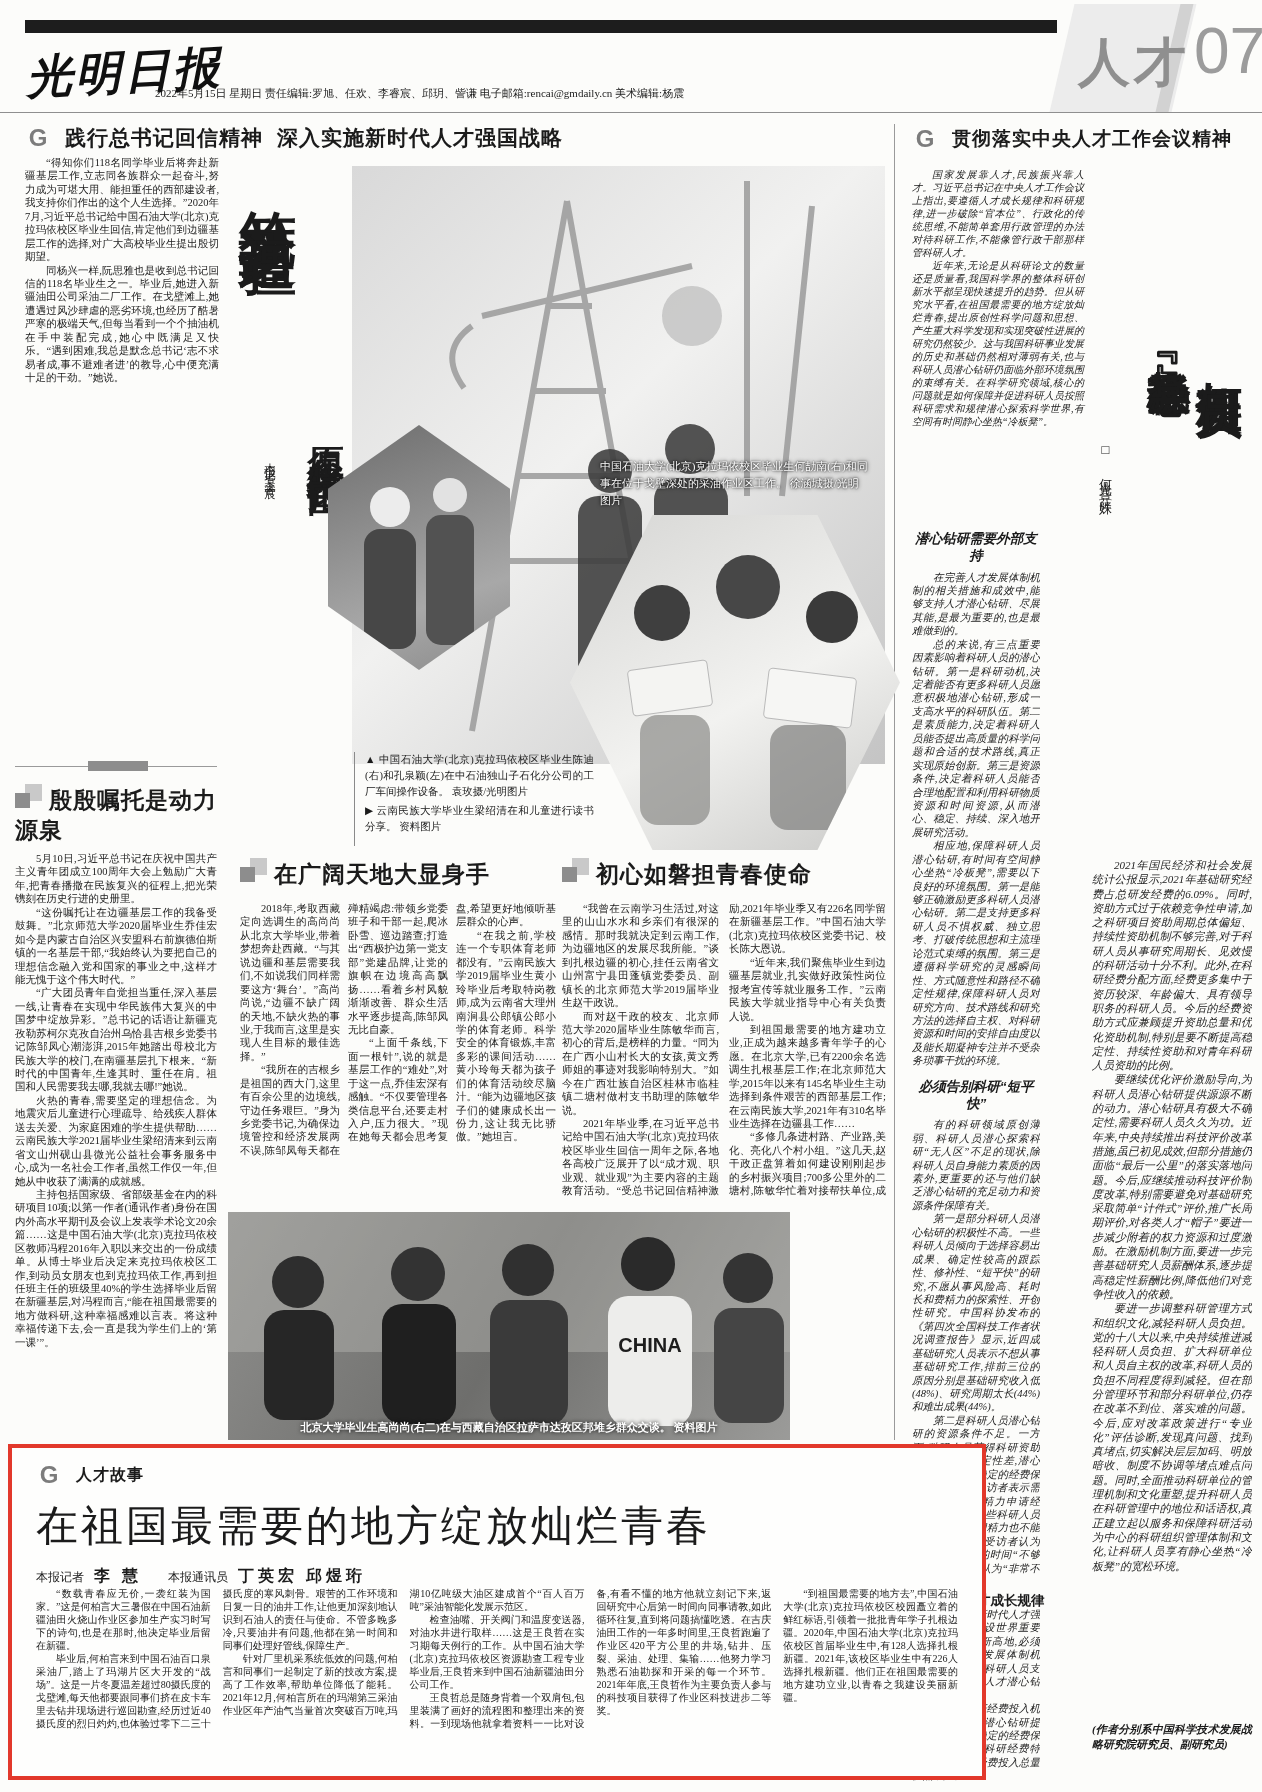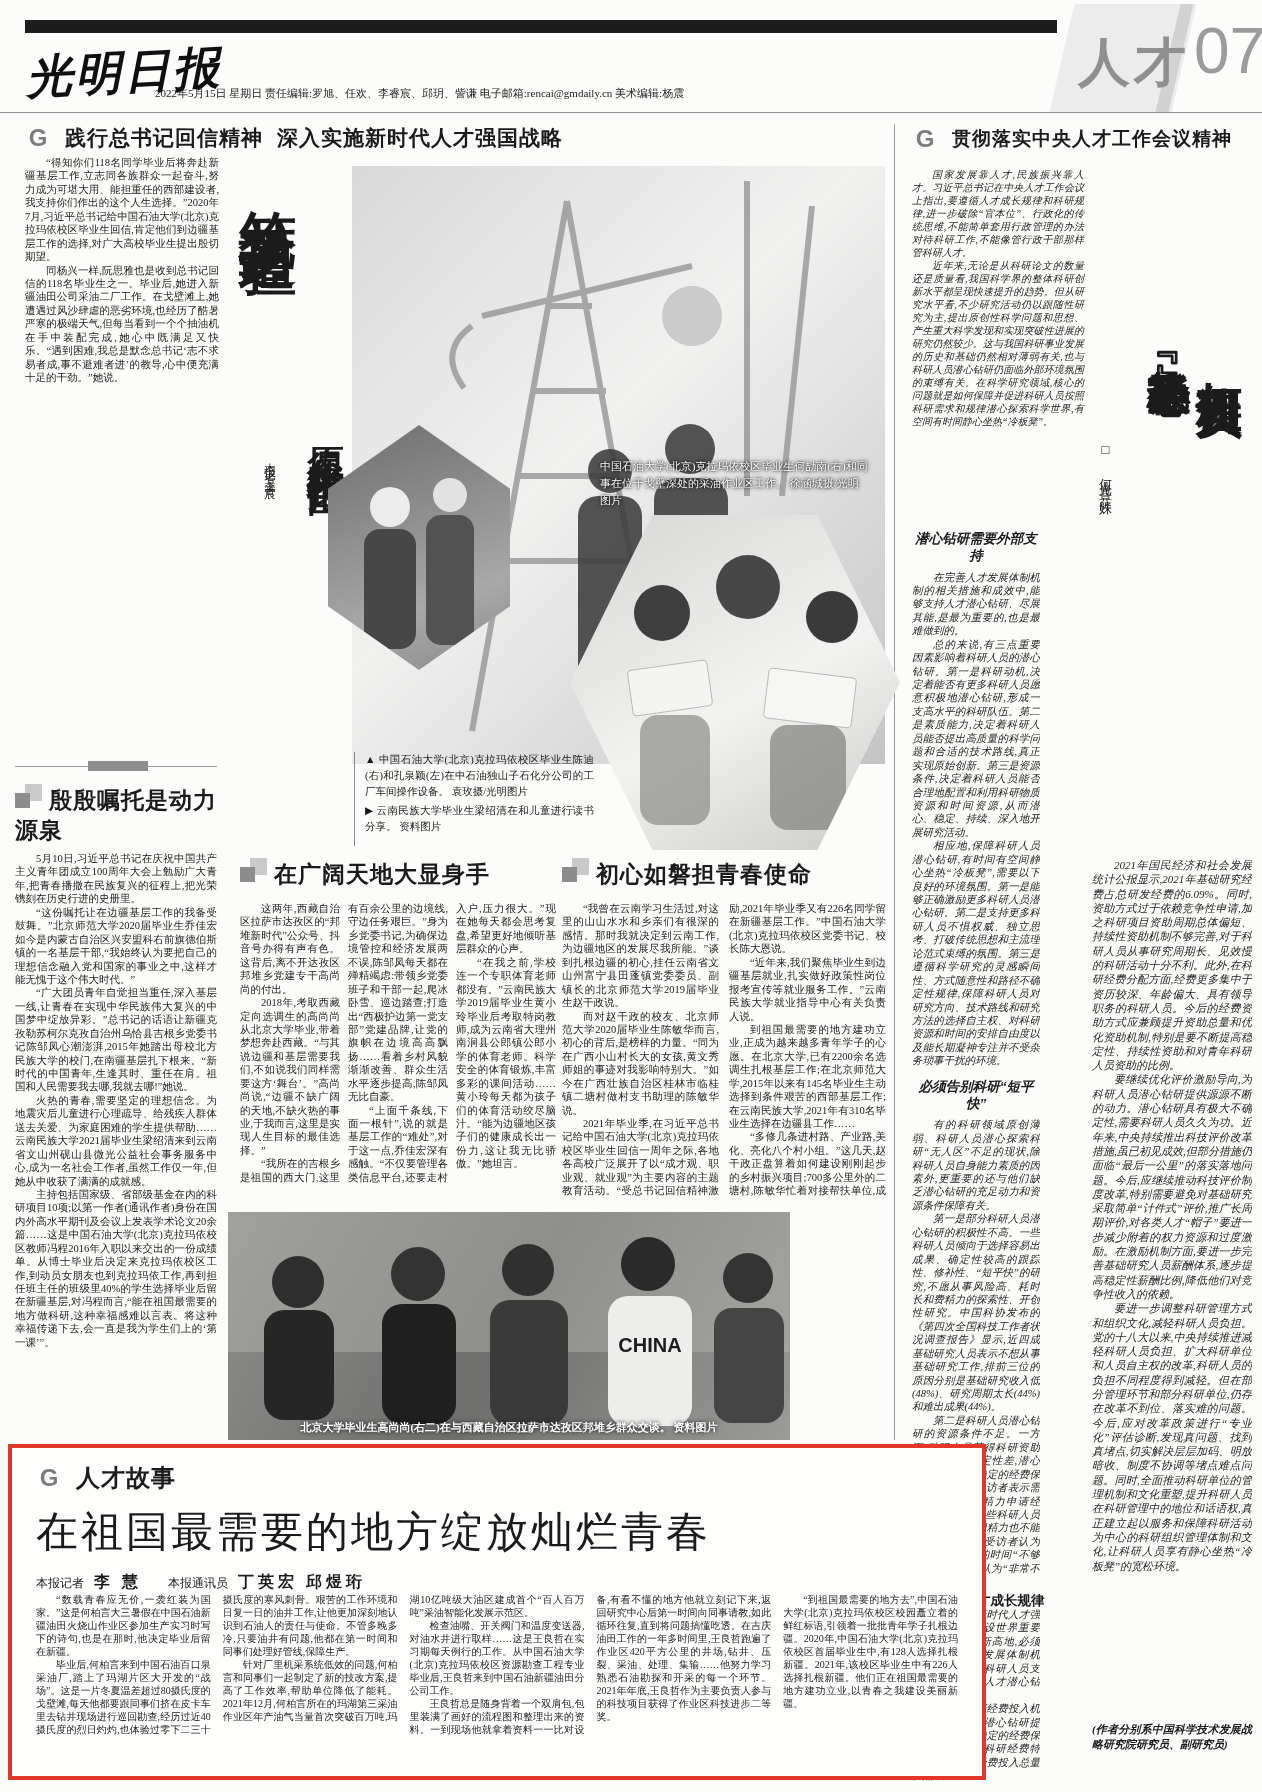--- a/index.html
+++ b/index.html
@@ -181,21 +181,20 @@
     <p class="bp">“这份嘱托让在边疆基层工作的我备受鼓舞。”北京师范大学2020届毕业生乔佳宏如今是内蒙古自治区兴安盟科右前旗德伯斯镇的一名基层干部,“我始终认为要把自己的理想信念融入党和国家的事业之中,这样才能无愧于这个伟大时代。”</p>
     <p class="bp">“广大团员青年自觉担当重任,深入基层一线,让青春在实现中华民族伟大复兴的中国梦中绽放异彩。”总书记的话语让新疆克孜勒苏柯尔克孜自治州乌恰县吉根乡党委书记陈邹凤心潮澎湃,2015年她踏出母校北方民族大学的校门,在南疆基层扎下根来。“新时代的中国青年,生逢其时、重任在肩。祖国和人民需要我去哪,我就去哪!”她说。</p>
     <p class="bp">火热的青春,需要坚定的理想信念。为地震灾后儿童进行心理疏导、给残疾人群体送去关爱、为家庭困难的学生提供帮助……云南民族大学2021届毕业生梁绍清来到云南省文山州砚山县微光公益社会事务服务中心,成为一名社会工作者,虽然工作仅一年,但她从中收获了满满的成就感。</p>
     <p class="bp">主持包括国家级、省部级基金在内的科研项目10项;以第一作者(通讯作者)身份在国内外高水平期刊及会议上发表学术论文20余篇……这是中国石油大学(北京)克拉玛依校区教师冯程2016年入职以来交出的一份成绩单。从博士毕业后决定来克拉玛依校区工作,到动员女朋友也到克拉玛依工作,再到担任班主任的班级里40%的学生选择毕业后留在新疆基层,对冯程而言,“能在祖国最需要的地方做科研,这种幸福感难以言表。将这种幸福传递下去,会一直是我为学生们上的‘第一课’”。</p>
   </div>
 
   <div class="abs" id="sec2-head">
     <span class="deco"><i class="d1"></i><i class="d2"></i></span><span class="shead">在广阔天地大显身手</span>
   </div>
   <div class="abs body-txt" id="sec2-body">
-    <p class="bp">这两年,西藏自治区拉萨市达孜区的“邦堆新时代”公众号、抖音号办得有声有色。这背后,离不开达孜区邦堆乡党建专干高尚尚的付出。</p>
     <p class="bp">2018年,考取西藏定向选调生的高尚尚从北京大学毕业,带着梦想奔赴西藏。“与其说边疆和基层需要我们,不如说我们同样需要这方‘舞台’。”高尚尚说,“边疆不缺广阔的天地,不缺火热的事业,于我而言,这里是实现人生目标的最佳选择。”</p>
     <p class="bp">“我所在的吉根乡是祖国的西大门,这里有百余公里的边境线,守边任务艰巨。”身为乡党委书记,为确保边境管控和经济发展两不误,陈邹凤每天都在殚精竭虑:带领乡党委班子和干部一起,爬冰卧雪、巡边踏查;打造出“西极护边第一党支部”党建品牌,让党的旗帜在边境高高飘扬……看着乡村风貌渐渐改善、群众生活水平逐步提高,陈邹凤无比自豪。</p>
     <p class="bp">“上面千条线,下面一根针”,说的就是基层工作的“难处”,对于这一点,乔佳宏深有感触。“不仅要管理各类信息平台,还要走村入户,压力很大。”现在她每天都会思考复盘,希望更好地倾听基层群众的心声。</p>
     <p class="bp">“在我之前,学校连一个专职体育老师都没有。”云南民族大学2019届毕业生黄小玲毕业后考取特岗教师,成为云南省大理州南涧县公郎镇公郎小学的体育老师。科学安全的体育锻炼,丰富多彩的课间活动……黄小玲每天都为孩子们的体育活动绞尽脑汁。“能为边疆地区孩子们的健康成长出一份力,这让我无比骄傲。”她坦言。</p>
   </div>
 
   <div class="abs" id="sec3-head">
     <span class="deco"><i class="d1"></i><i class="d2"></i></span><span class="shead">初心如磐担青春使命</span>
   </div>
   <div class="abs body-txt" id="sec3-body">
@@ -227,21 +226,21 @@
 
   <div class="abs" id="vdivider"></div>
 
   <div class="abs kicker" id="op-kicker">
     <span class="gicon">G</span>
     <b>贯彻落实中央人才工作会议精神</b>
   </div>
 
   <div class="abs kai" id="op-intro">
     <p class="bp">国家发展靠人才,民族振兴靠人才。习近平总书记在中央人才工作会议上指出,要遵循人才成长规律和科研规律,进一步破除“官本位”、行政化的传统思维,不能简单套用行政管理的办法对待科研工作,不能像管行政干部那样管科研人才。</p>
-    <p class="bp">近年来,无论是从科研论文的数量还是质量看,我国科学界的整体科研创新水平都呈现快速提升的趋势。但从研究水平看,不少研究活动仍以跟随性研究为主,提出原创性科学问题和思想、产生重大科学发现和实现突破性进展的研究仍然较少。这与我国科研事业发展的历史和基础仍然相对薄弱有关,也与科研人员潜心钻研仍面临外部环境氛围的束缚有关。在科学研究领域,核心的问题就是如何保障并促进科研人员按照科研需求和规律潜心探索科学世界,有空间有时间静心坐热“冷板凳”。</p>
+    <p class="bp">近年来,无论是从科研论文的数量还是质量看,我国科学界的整体科研创新水平都呈现快速提升的趋势。但从研究水平看,在祖国最需要的地方绽放灿烂青春,提出原创性科学问题和思想、产生重大科学发现和实现突破性进展的研究仍然较少。这与我国科研事业发展的历史和基础仍然相对薄弱有关,也与科研人员潜心钻研仍面临外部环境氛围的束缚有关。在科学研究领域,核心的问题就是如何保障并促进科研人员按照科研需求和规律潜心探索科学世界,有空间有时间静心坐热“冷板凳”。</p>
   </div>
 
   <div class="abs" id="op-title-block">
     <div class="v" id="op-title-right">如何让科研人员</div>
     <div class="v" id="op-title-left">静心坐热『冷板凳』</div>
     <div class="v" id="op-author">□ 何光喜 薛姝</div>
   </div>
 
   <div class="abs body-txt kai" id="op-colA">
     <h4 class="subhead">潜心钻研需要外部支持</h4>
@@ -263,21 +262,21 @@
   <div class="abs kai" id="op-colB" style="overflow:hidden">
     <p class="bp">2021年国民经济和社会发展统计公报显示,2021年基础研究经费占总研发经费的6.09%。同时,资助方式过于依赖竞争性申请,加之科研项目资助周期总体偏短、持续性资助机制不够完善,对于科研人员从事研究周期长、见效慢的科研活动十分不利。此外,在科研经费分配方面,经费更多集中于资历较深、年龄偏大、具有领导职务的科研人员。今后的经费资助方式应兼顾提升资助总量和优化资助机制,特别是要不断提高稳定性、持续性资助和对青年科研人员资助的比例。</p>
     <p class="bp">要继续优化评价激励导向,为科研人员潜心钻研提供源源不断的动力。潜心钻研具有极大不确定性,需要科研人员久久为功。近年来,中央持续推出科技评价改革措施,虽已初见成效,但部分措施仍面临“最后一公里”的落实落地问题。今后,应继续推动科技评价制度改革,特别需要避免对基础研究采取简单“计件式”评价,推广长周期评价,对各类人才“帽子”要进一步减少附着的权力资源和过度激励。在激励机制方面,要进一步完善基础研究人员薪酬体系,逐步提高稳定性薪酬比例,降低他们对竞争性收入的依赖。</p>
     <p class="bp">要进一步调整科研管理方式和组织文化,减轻科研人员负担。党的十八大以来,中央持续推进减轻科研人员负担、扩大科研单位和人员自主权的改革,科研人员的负担不同程度得到减轻。但在部分管理环节和部分科研单位,仍存在改革不到位、落实难的问题。今后,应对改革政策进行“专业化”评估诊断,发现真问题、找到真堵点,切实解决层层加码、明放暗收、制度不协调等堵点难点问题。同时,全面推动科研单位的管理机制和文化重塑,提升科研人员在科研管理中的地位和话语权,真正建立起以服务和保障科研活动为中心的科研组织管理体制和文化,让科研人员享有静心坐热“冷板凳”的宽松环境。</p>
   </div>
   <div class="abs kai" id="op-closing">(作者分别系中国科学技术发展战略研究院研究员、副研究员)</div>
 
   <div class="abs" id="storybox">
     <div class="kicker">
       <span class="gicon">G</span>
-      <b style="font-size:24px">人才故事</b>
+      <b style="font-size:16px">人才故事</b>
     </div>
     <h1 id="story-headline">在祖国最需要的地方绽放灿烂青春</h1>
     <div id="story-byline">
       <span>本报记者</span><span class="nm">李 慧</span><span>本报通讯员</span><span class="nm">丁英宏 邱煜珩</span>
     </div>
     <div id="story-body">
       <p class="bp">“数载青春应无价,一袭红装为国家。”这是何柏言大三暑假在中国石油新疆油田火烧山作业区参加生产实习时写下的诗句,也是在那时,他决定毕业后留在新疆。</p>
       <p class="bp">毕业后,何柏言来到中国石油百口泉采油厂,踏上了玛湖片区大开发的“战场”。这是一片冬夏温差超过80摄氏度的戈壁滩,每天他都要跟同事们挤在皮卡车里去钻井现场进行巡回勘查,经历过近40摄氏度的烈日灼灼,也体验过零下二三十摄氏度的寒风刺骨。艰苦的工作环境和日复一日的油井工作,让他更加深刻地认识到石油人的责任与使命。不管多晚多冷,只要油井有问题,他都在第一时间和同事们处理好管线,保障生产。</p>
       <p class="bp">针对厂里机采系统低效的问题,何柏言和同事们一起制定了新的技改方案,提高了工作效率,帮助单位降低了能耗。2021年12月,何柏言所在的玛湖第三采油作业区年产油气当量首次突破百万吨,玛湖10亿吨级大油区建成首个“百人百万吨”采油智能化发展示范区。</p>
       <p class="bp">检查油嘴、开关阀门和温度变送器,对油水井进行取样……这是王良哲在实习期每天例行的工作。从中国石油大学(北京)克拉玛依校区资源勘查工程专业毕业后,王良哲来到中国石油新疆油田分公司工作。</p>

